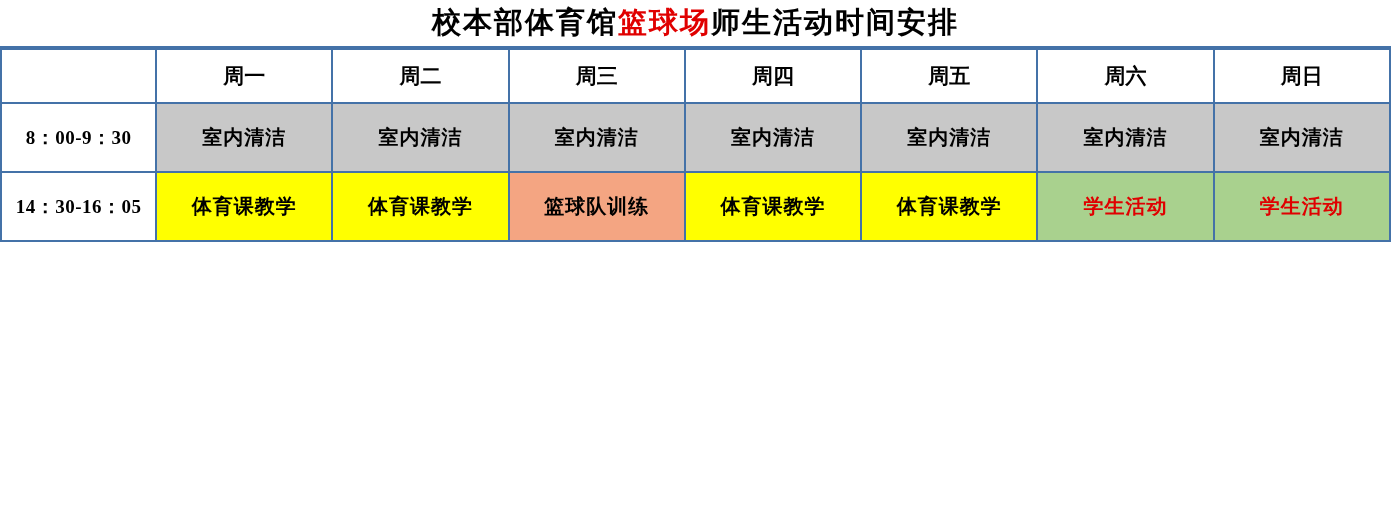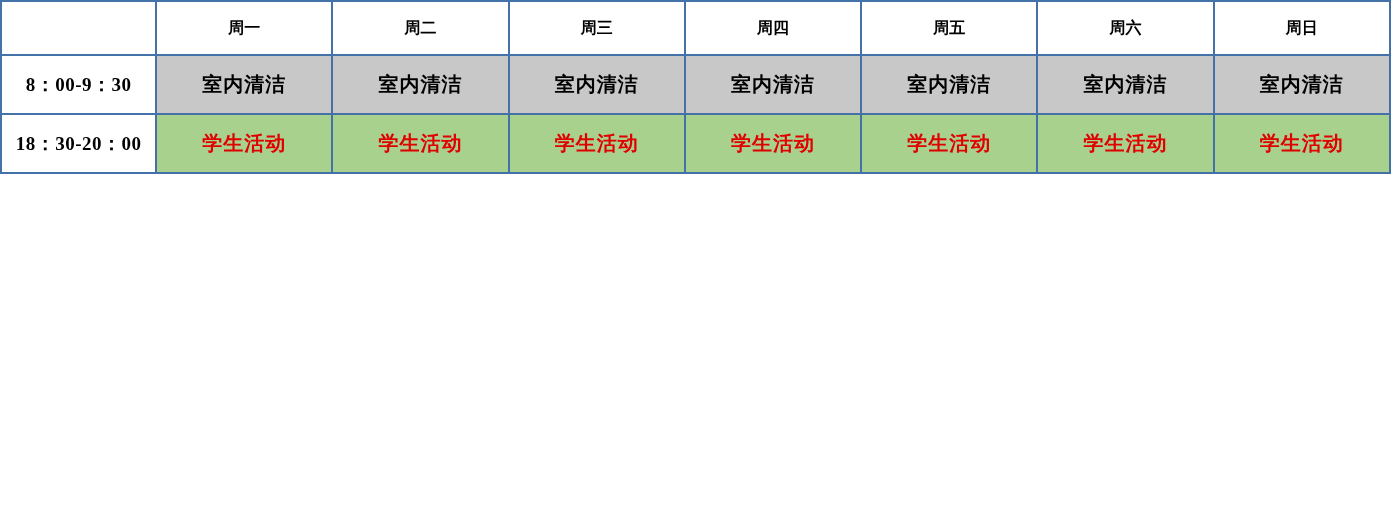--- a/index.html
+++ b/index.html
@@ -45,26 +45,26 @@
   table.schedule col.daycol { width: 176px; }
   table.schedule th, table.schedule td {
     border: 2px solid #4472a8;
     text-align: center;
     vertical-align: middle;
     padding: 0;
     box-sizing: border-box;
   }
   table.schedule thead th {
     height: 54px;
-    font-size: 16px;
+    font-size: 21px;
     font-weight: bold;
     color: #000000;
     background: #ffffff;
   }
-  table.schedule tbody tr { height: 59px; }
+  table.schedule tbody tr { height: 69px; }
   td.timecell {
     font-size: 19px;
     font-weight: bold;
     color: #000000;
     background: #ffffff;
     font-family: "Liberation Serif", "DejaVu Serif", serif;
     letter-spacing: 0.5px;
   }
   td.cell {
     font-size: 20px;
@@ -73,20 +73,25 @@
   }
   .corner {
     background: #ffffff;
   }
 </style>
 </head>
 <body>
 
 <div class="sheet">
 
+  <div class="title-row">
+    <div class="title-text">
+      <span>校本部体育馆</span><span class="hl">篮球场</span><span>师生活动时间安排</span>
+    </div>
+  </div>
 
   <table class="schedule">
     <colgroup>
       <col class="timecol">
       <col class="daycol">
         <col class="daycol">
         <col class="daycol">
         <col class="daycol">
         <col class="daycol">
         <col class="daycol">
@@ -109,25 +114,25 @@
           <td class="timecell">8：00-9：30</td>
           <td class="cell" style="background: rgb(200, 200, 200); color: rgb(0, 0, 0);">室内清洁</td>
           <td class="cell" style="background: rgb(200, 200, 200); color: rgb(0, 0, 0);">室内清洁</td>
           <td class="cell" style="background: rgb(200, 200, 200); color: rgb(0, 0, 0);">室内清洁</td>
           <td class="cell" style="background: rgb(200, 200, 200); color: rgb(0, 0, 0);">室内清洁</td>
           <td class="cell" style="background: rgb(200, 200, 200); color: rgb(0, 0, 0);">室内清洁</td>
           <td class="cell" style="background: rgb(200, 200, 200); color: rgb(0, 0, 0);">室内清洁</td>
           <td class="cell" style="background: rgb(200, 200, 200); color: rgb(0, 0, 0);">室内清洁</td>
         </tr>
         <tr>
-          <td class="timecell">18：30-20：00</td>
-          <td class="cell" style="background: rgb(169, 209, 142); color: rgb(224, 0, 0);">学生活动</td>
-          <td class="cell" style="background: rgb(169, 209, 142); color: rgb(224, 0, 0);">学生活动</td>
-          <td class="cell" style="background: rgb(169, 209, 142); color: rgb(224, 0, 0);">学生活动</td>
-          <td class="cell" style="background: rgb(169, 209, 142); color: rgb(224, 0, 0);">学生活动</td>
-          <td class="cell" style="background: rgb(169, 209, 142); color: rgb(224, 0, 0);">学生活动</td>
+          <td class="timecell">14：30-16：05</td>
+          <td class="cell" style="background: rgb(255, 255, 0); color: rgb(0, 0, 0);">体育课教学</td>
+          <td class="cell" style="background: rgb(255, 255, 0); color: rgb(0, 0, 0);">体育课教学</td>
+          <td class="cell" style="background: rgb(244, 165, 130); color: rgb(0, 0, 0);">篮球队训练</td>
+          <td class="cell" style="background: rgb(255, 255, 0); color: rgb(0, 0, 0);">体育课教学</td>
+          <td class="cell" style="background: rgb(255, 255, 0); color: rgb(0, 0, 0);">体育课教学</td>
           <td class="cell" style="background: rgb(169, 209, 142); color: rgb(224, 0, 0);">学生活动</td>
           <td class="cell" style="background: rgb(169, 209, 142); color: rgb(224, 0, 0);">学生活动</td>
         </tr>
       </tbody>
   </table>
 
 </div>
 
 </body></html>

